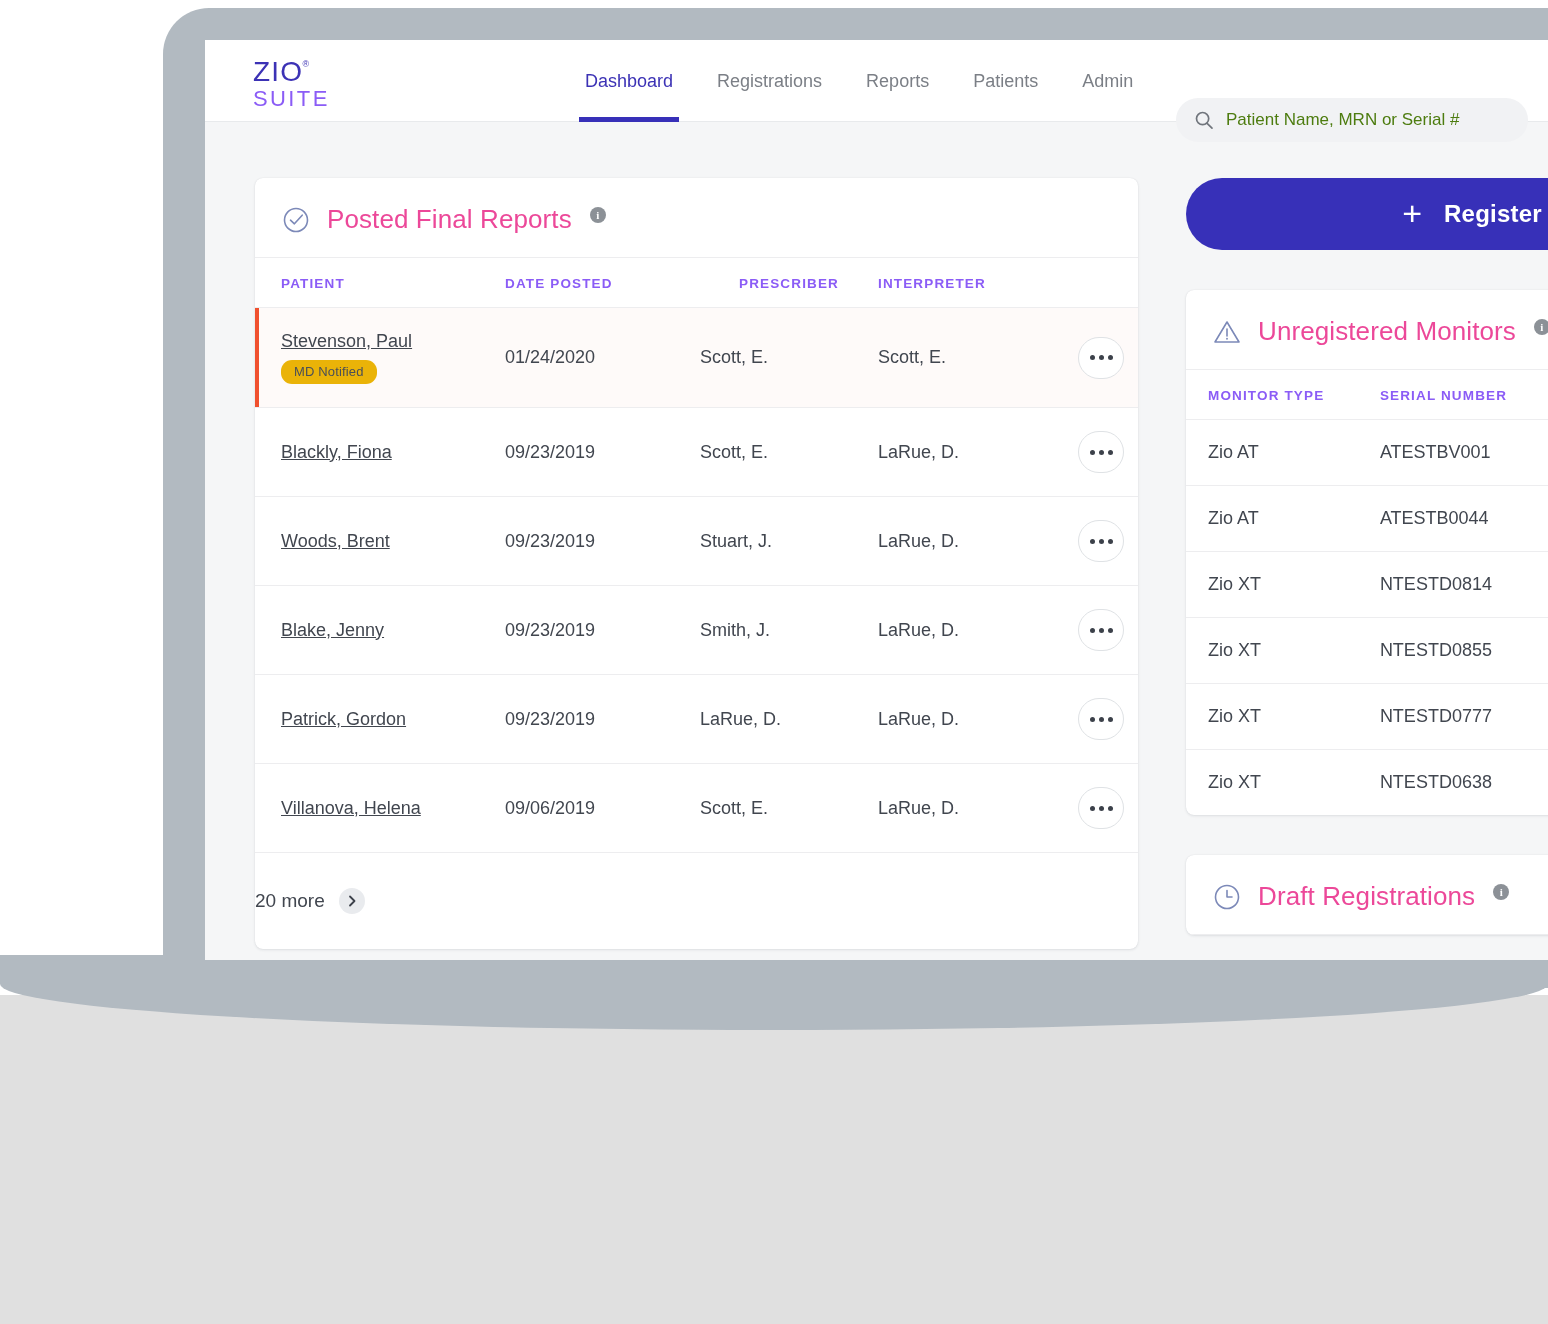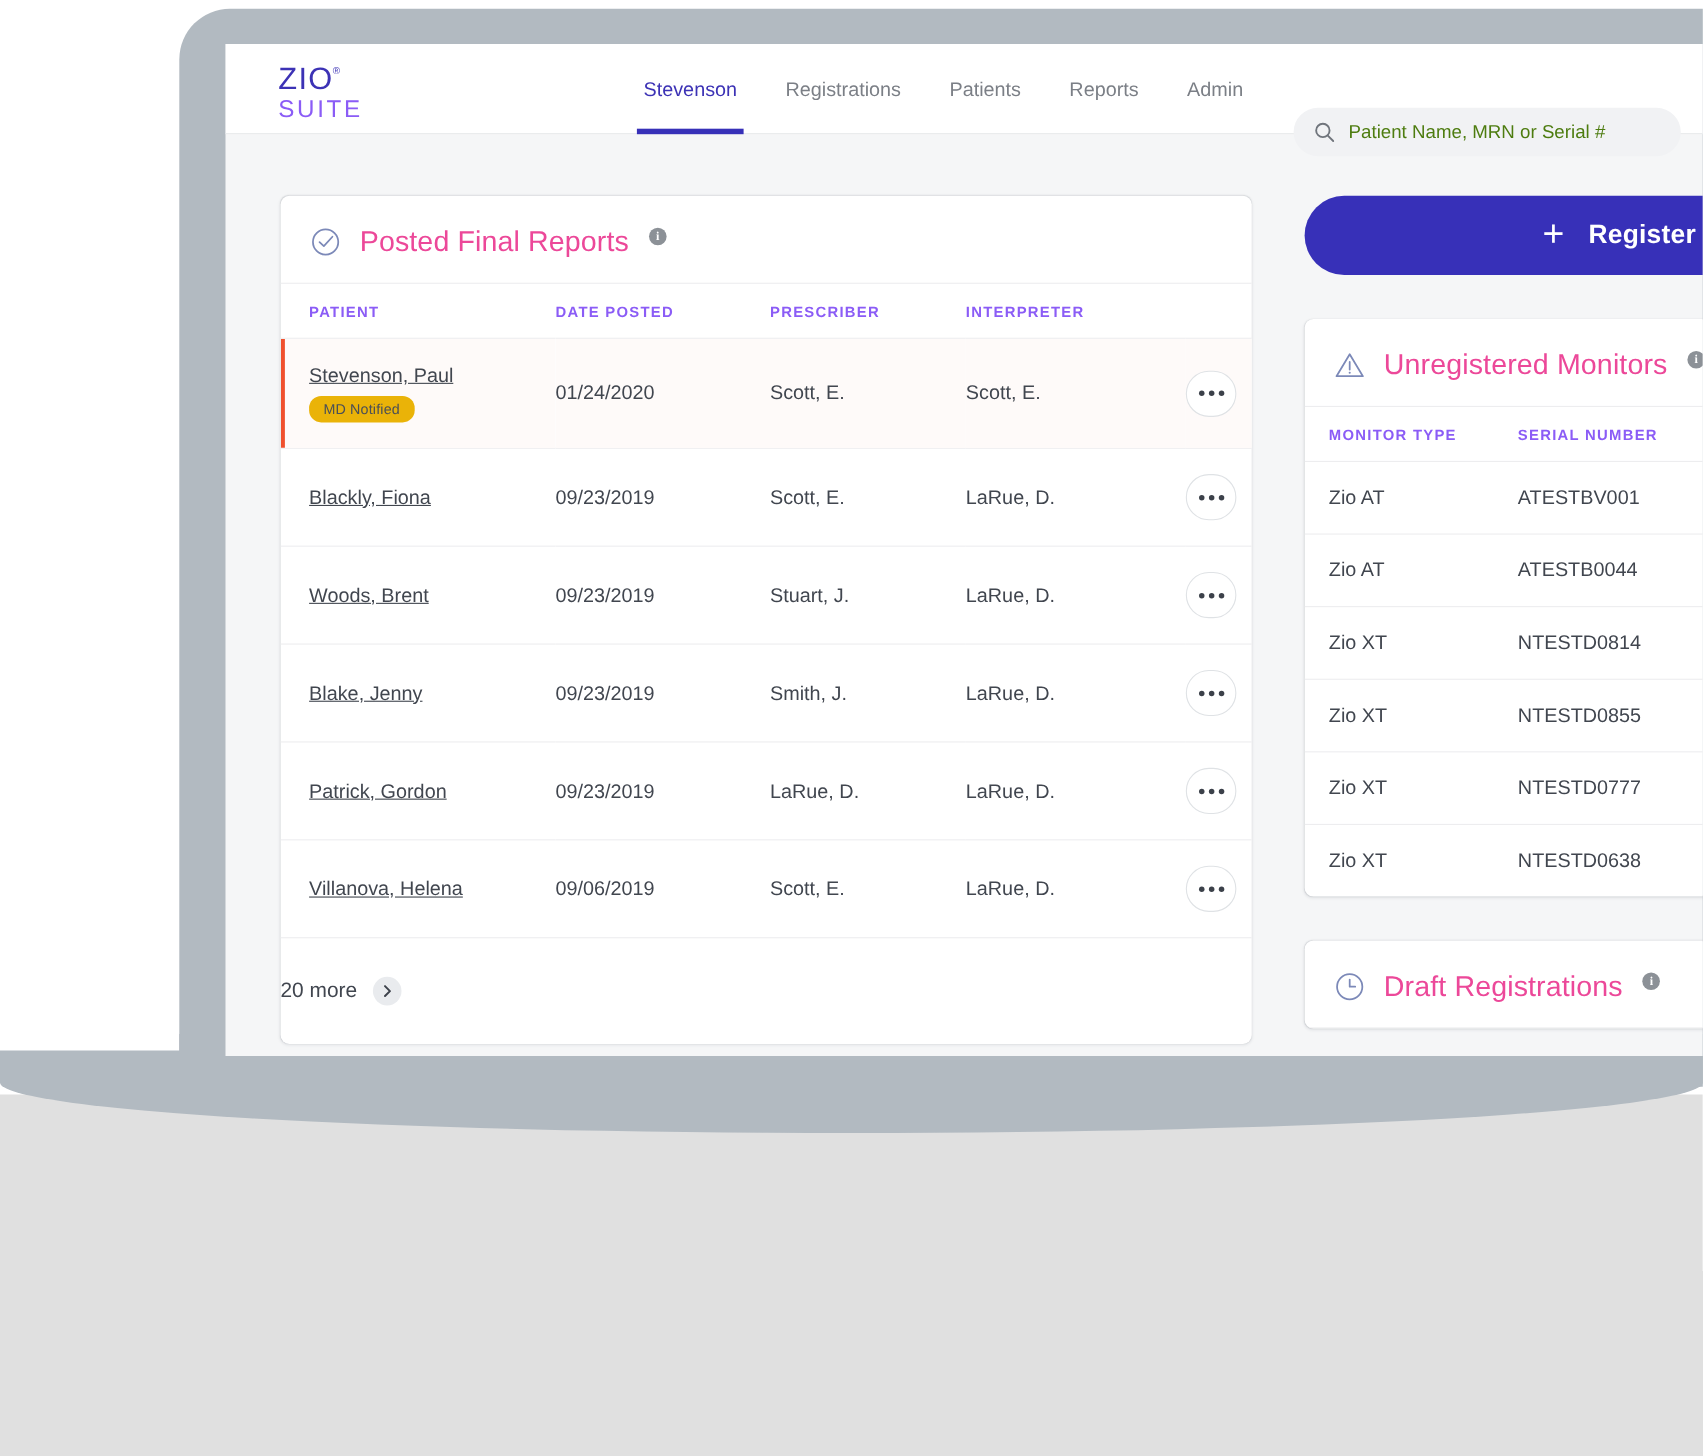--- a/index.html
+++ b/index.html
@@ -201,21 +201,21 @@
   thead th {
     text-align: left;
     font-size: 13.5px;
     letter-spacing: 1.15px;
     color: #8b5cf6;
     font-weight: 700;
     padding: 18px 0 16px 0;
   }
   .reports-table thead th:nth-child(1) { padding-left: 26px; width: 250px; }
   .reports-table thead th:nth-child(2) { width: 195px; }
-  .reports-table thead th:nth-child(3) { width: 178px; }
+  .reports-table thead th:nth-child(3) { width: 178px; text-align: center; }
   .reports-table thead th:nth-child(4) { width: 200px; }
   .reports-table thead th:nth-child(5) { width: 60px; }
 
   .reports-table tbody tr { border-top: 1px solid #ededef; }
   .reports-table tbody td {
     font-size: 18px;
     color: #41464f;
     padding: 23px 0;
     vertical-align: middle;
   }
@@ -333,30 +333,30 @@
 
     <div class="topbar">
 
       <div class="logo">
         <div class="logo-zio"><span>ZIO</span><span class="logo-reg">®</span></div>
         <div class="logo-suite">SUITE</div>
       </div>
 
       <div class="nav">
         <div class="nav-item active">
-          <span>Stevenson</span>
+          <span>Dashboard</span>
         </div>
         <div class="nav-item">
           <span>Registrations</span>
         </div>
         <div class="nav-item">
+          <span>Reports</span>
+        </div>
+        <div class="nav-item">
           <span>Patients</span>
-        </div>
-        <div class="nav-item">
-          <span>Reports</span>
         </div>
         <div class="nav-item">
           <span>Admin</span>
         </div>
       </div>
 
       <div class="search-box">
         <span>
           <svg width="20" height="20" viewBox="0 0 20 20" fill="none">
             <circle cx="8.6" cy="8.6" r="6.1" stroke="#70757c" stroke-width="1.7"></circle>

